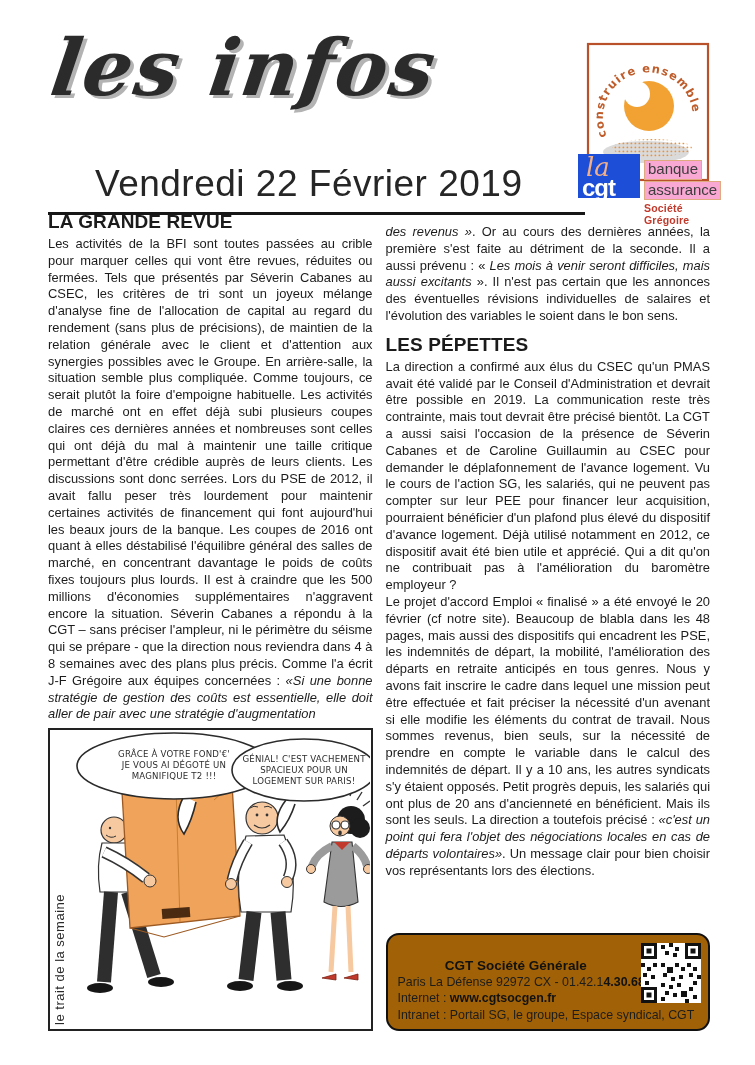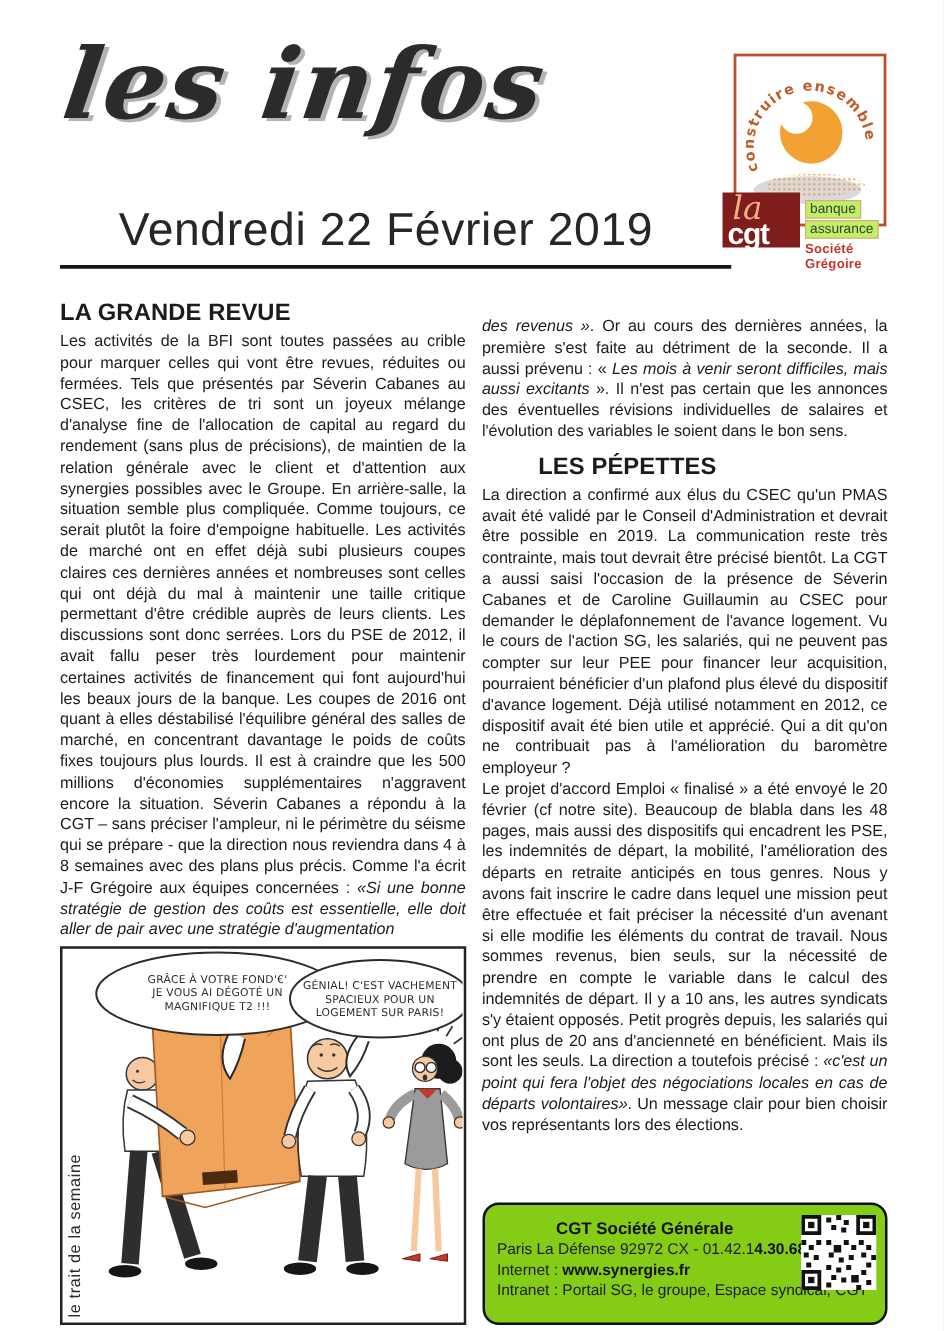--- a/index.html
+++ b/index.html
@@ -21,59 +21,59 @@
   .issue-date {
     position:absolute; left:95px; top:163px; font-size:37px; color:#262626;
     letter-spacing:0.5px;
   }
   .header-rule { position:absolute; left:48px; top:212px; width:537px; height:3px; background:#161616; }
   
   .logo-wrap { position:absolute; left:578px; top:42px; width:140px; height:178px; }
   .logo-box-svg { position:absolute; left:8px; top:0; }
   .cgt-block { position:absolute; left:0; top:112px; display:flex; }
   .cgt-square {
-    width:62px; height:44px; background:#7f1d1d; position:relative; flex:0 0 auto;
+    width:62px; height:44px; background:#1d4ed8; position:relative; flex:0 0 auto;
   }
   .cgt-la {
     position:absolute; left:8px; top:0px; font-family:"DejaVu Serif", serif;
     font-style:italic; font-size:26px; color:#f3b087; line-height:1;
   }
   .cgt-name {
     position:absolute; left:4px; bottom:-2px; font-weight:bold; font-size:24px;
     color:#ffffff; line-height:1; letter-spacing:-1px;
   }
   .cgt-right { padding-left:4px; padding-top:6px; }
   .sector {
-    font-size:11px; color:#3d3d3d; line-height:1.1; padding:0 3px 1px 3px;
-    border:1px solid #e0aa80; width:max-content; margin-bottom:1px; background:#bef264;
+    font-size:15px; color:#3d3d3d; line-height:1.1; padding:0 3px 1px 3px;
+    border:1px solid #e0aa80; width:max-content; margin-bottom:1px; background:#f9a8d4;
   }
   .company { font-size:10.5px; font-weight:bold; color:#c0392b; margin-top:2px; letter-spacing:0.2px; }
   
-  .columns { position:absolute; left:48px; top:240px; width:662px; height:820px; display:flex; gap:13px; }
+  .columns { position:absolute; left:48px; top:211px; width:662px; height:820px; display:flex; gap:13px; }
   .col { width:324.5px; display:flex; flex-direction:column; height:100%; }
   h2.section-title { font-size:19px; font-weight:bold; color:#1b1b1b; letter-spacing:0.1px; margin:0 0 3px 0; }
-  h2.mt { margin-top:9px;margin-left:45px; }
+  h2.mt { margin-top:9px; }
   p.body-text { font-size:12.9px; line-height:16.8px; text-align:justify; color:#1c1c1c; }
   .col-right .first-par { padding-top:13px; }
   
   .cartoon-box {
     margin-top:auto; flex:0 0 auto; position:relative;
     width:100%; height:303px; border:2px solid #222; background:#fff; overflow:hidden;
   }
   .cartoon-caption {
     position:absolute; left:2px; bottom:4px; writing-mode:vertical-rl;
     transform:rotate(180deg); font-size:13px; color:#2a2a2a; letter-spacing:0.5px;
   }
   .cartoon-svg { position:absolute; left:14px; top:0; }
   .bubble-text { font-size:8.6px; fill:#2d2d2d; letter-spacing:0.2px; font-family:"DejaVu Sans", sans-serif; }
   
   .contact-box {
     margin-top:auto; flex:0 0 auto; position:relative;
-    border:2.5px solid #111; border-radius:13px; padding:10px 74px 6px 10px;
-    min-height:98px; background:#84cc16;
+    border:2.5px solid #111; border-radius:13px; padding:22px 74px 6px 10px;
+    min-height:98px; background:#a16207;
   }
   .contact-title { font-size:13.5px; font-weight:bold; text-align:center; line-height:17px; }
   .contact-line { font-size:12.4px; line-height:16.5px; white-space:nowrap; }
   .contact-line .b, .contact-title { color:#111; }
   .qr {
     position:absolute; right:7px; top:8px; width:60px; height:60px; background:#fff;
   }
 </style>
 </head>
 <body>
@@ -210,21 +210,21 @@
       <p class="body-text first-par"><span style="font-style: italic;">des revenus »</span><span>. Or au cours des dernières années, la première s'est faite au détriment de la seconde. Il a aussi prévenu : « </span><span style="font-style: italic;">Les mois à venir seront difficiles, mais aussi excitants</span><span> ». Il n'est pas certain que les annonces des éventuelles révisions individuelles de salaires et l'évolution des variables le soient dans le bon sens.</span></p>
 
       <h2 class="section-title mt">LES PÉPETTES</h2>
       <p class="body-text"><span>La direction a confirmé aux élus du CSEC qu'un PMAS avait été validé par le Conseil d'Administration et devrait être possible en 2019. La communication reste très contrainte, mais tout devrait être précisé bientôt. La CGT a aussi saisi l'occasion de la présence de Séverin Cabanes et de Caroline Guillaumin au CSEC pour demander le déplafonnement de l'avance logement. Vu le cours de l'action SG, les salariés, qui ne peuvent pas compter sur leur PEE pour financer leur acquisition, pourraient bénéficier d'un plafond plus élevé du dispositif d'avance logement. Déjà utilisé notamment en 2012, ce dispositif avait été bien utile et apprécié. Qui a dit qu'on ne contribuait pas à l'amélioration du baromètre employeur ?</span></p>
 
       <p class="body-text"><span>Le projet d'accord Emploi « finalisé » a été envoyé le 20 février (cf notre site). Beaucoup de blabla dans les 48 pages, mais aussi des dispositifs qui encadrent les PSE, les indemnités de départ, la mobilité, l'amélioration des départs en retraite anticipés en tous genres. Nous y avons fait inscrire le cadre dans lequel une mission peut être effectuée et fait préciser la nécessité d'un avenant si elle modifie les éléments du contrat de travail. Nous sommes revenus, bien seuls, sur la nécessité de prendre en compte le variable dans le calcul des indemnités de départ. Il y a 10 ans, les autres syndicats s'y étaient opposés. Petit progrès depuis, les salariés qui ont plus de 20 ans d'ancienneté en bénéficient. Mais ils sont les seuls. La direction a toutefois précisé : </span><span style="font-style: italic;">«c'est un point qui fera l'objet des négociations locales en cas de départs volontaires»</span><span>. Un message clair pour bien choisir vos représentants lors des élections.</span></p>
 
       <div class="contact-box">
         <div class="contact-title">CGT Société Générale</div>
         <div class="contact-line"><span>Paris La Défense 92972 CX - 01.42.1</span><span class="b" style="font-weight: bold;">4.30.68</span></div>
-        <div class="contact-line"><span>Internet : </span><span class="b" style="font-weight: bold;">www.synergies.fr</span></div>
+        <div class="contact-line"><span>Internet : </span><span class="b" style="font-weight: bold;">www.cgtsocgen.fr</span></div>
         <div class="contact-line"><span>Intranet : Portail SG, le groupe, Espace syndical, CGT</span></div>
         <svg class="qr" viewBox="0 0 60 60">
           <rect x="0" y="0" width="60" height="60" fill="#fff"></rect>
           <g fill="#111">
             <rect x="0" y="0" width="16" height="16"></rect>
               <rect x="3" y="3" width="10" height="10" fill="#fff"></rect>
               <rect x="5.5" y="5.5" width="5" height="5"></rect>
             <rect x="44" y="0" width="16" height="16"></rect>
               <rect x="47" y="3" width="10" height="10" fill="#fff"></rect>
               <rect x="49.5" y="5.5" width="5" height="5"></rect>

